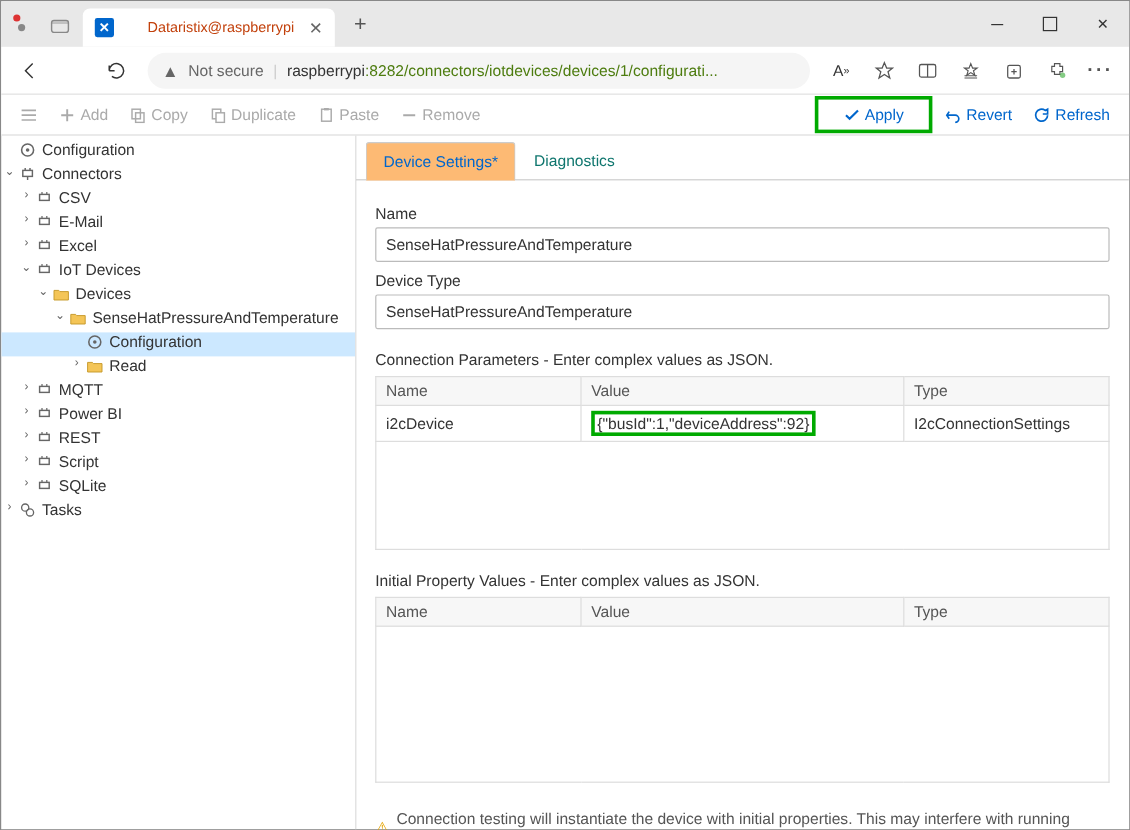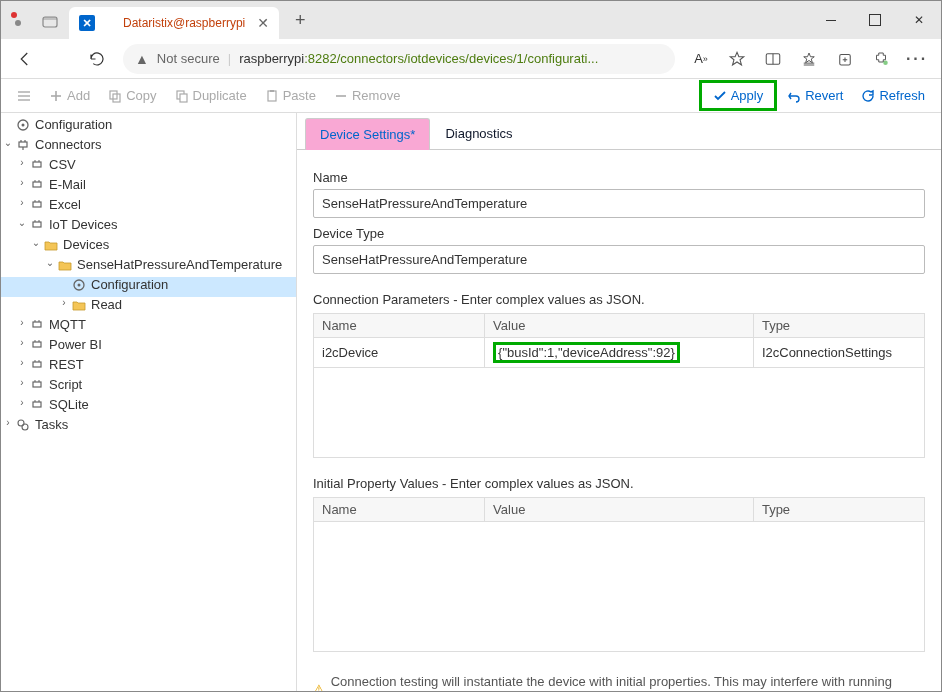--- a/index.html
+++ b/index.html
@@ -34,40 +34,40 @@
 .addressbar .right-icons { display: flex; gap: 4px; }
 .addressbar .right-icons .ico { width: 32px; height: 32px; display: flex; align-items: center; justify-content: center; color: #555; cursor: pointer; }
 
 
 .app-toolbar { height: 34px; display: flex; align-items: center; padding: 0 8px; gap: 2px; background: #fff; border-bottom: 1px solid #ddd; font-size: 13px; }
 .app-toolbar .tbtn { display: flex; align-items: center; gap: 4px; padding: 4px 8px; color: #aaa; cursor: pointer; }
 .app-toolbar .tbtn.enabled { color: #333; }
 .app-toolbar .tbtn .ic { width: 14px; height: 14px; display: inline-flex; align-items: center; justify-content: center; }
 .app-toolbar .spacer { flex: 1; }
 .app-toolbar .apply-wrap { border: 3px solid #0a0; padding: 1px; }
-.app-toolbar .apply-wrap .tbtn { color: #0066cc; padding: 4px 10px; }
+.app-toolbar .apply-wrap .tbtn { color: #0066cc; padding: 4px 20px; }
 .app-toolbar .revert .tbtn,
 .app-toolbar .refresh .tbtn { color: #0066cc; }
 
 
 .main { display: flex; height: calc(692px - 38px - 40px - 34px); }
 
 
 .tree { width: 296px; border-right: 1px solid #ddd; overflow: auto; padding-top: 4px; font-size: 13px; color: #333; }
 .tree-item { display: flex; align-items: flex-start; height: 20px; cursor: pointer; white-space: nowrap; }
 .tree-item.selected { background: #cce8ff; }
 .tree-item .chev { width: 14px; text-align: center; color: #666; font-size: 10px; }
 .tree-item .ic { width: 16px; height: 16px; margin-right: 4px; display: inline-flex; align-items: center; justify-content: center; }
 .tree-item .spacer-ind { display: inline-block; }
 
 
 .content { flex: 1; padding: 0; overflow: auto; }
 .tabstrip { display: flex; border-bottom: 1px solid #ccc; padding-left: 8px; margin-top: 4px; }
-.tabstrip .tab { padding: 8px 14px; font-size: 13px; color: #0f172a; cursor: pointer; border: 1px solid transparent; border-bottom: none; }
-.tabstrip .tab.active { color: #0066cc; border-color: #ccc; background: #f9a8d4; border-radius: 3px 3px 0 0; position: relative; top: 1px; }
+.tabstrip .tab { padding: 8px 14px; font-size: 13px; color: #0f766e; cursor: pointer; border: 1px solid transparent; border-bottom: none; }
+.tabstrip .tab.active { color: #0066cc; border-color: #ccc; background: #fdba74; border-radius: 3px 3px 0 0; position: relative; top: 1px; }
 .form-area { padding: 12px 16px; }
 .form-label { font-size: 13px; color: #333; margin-bottom: 4px; margin-top: 8px; }
 .form-input { width: 100%; border: 1px solid #bbb; border-radius: 2px; padding: 6px 8px; font-size: 13px; color: #333; background: #fff; }
 .section-label { font-size: 13px; color: #333; margin-top: 18px; margin-bottom: 6px; }
 .grid-table { width: 100%; border: 1px solid #ccc; border-collapse: collapse; font-size: 13px; }
 .grid-table th,
 .grid-table td { border: 1px solid #ddd; padding: 4px 8px; text-align: left; font-weight: normal; color: #333; }
 .grid-table th { background: #f7f7f7; color: #555; }
 .grid-body { height: 90px; }
 .grid-body.tall { height: 130px; }

